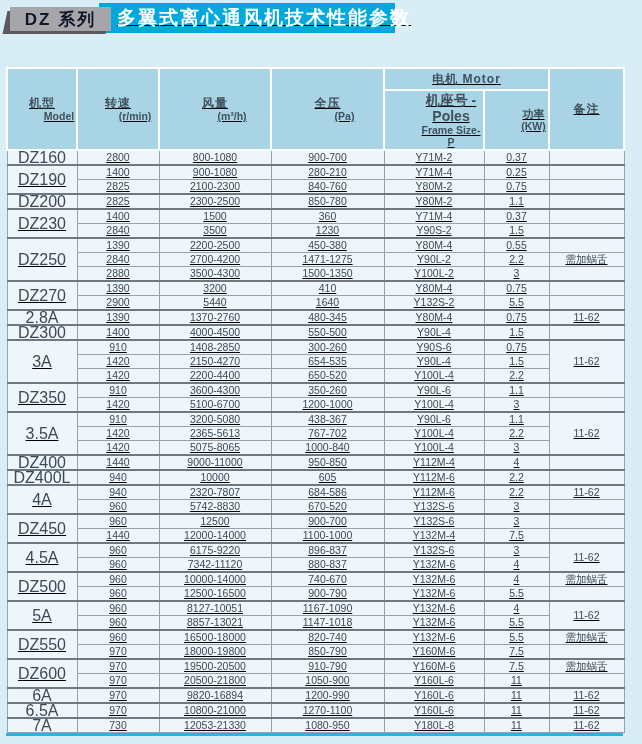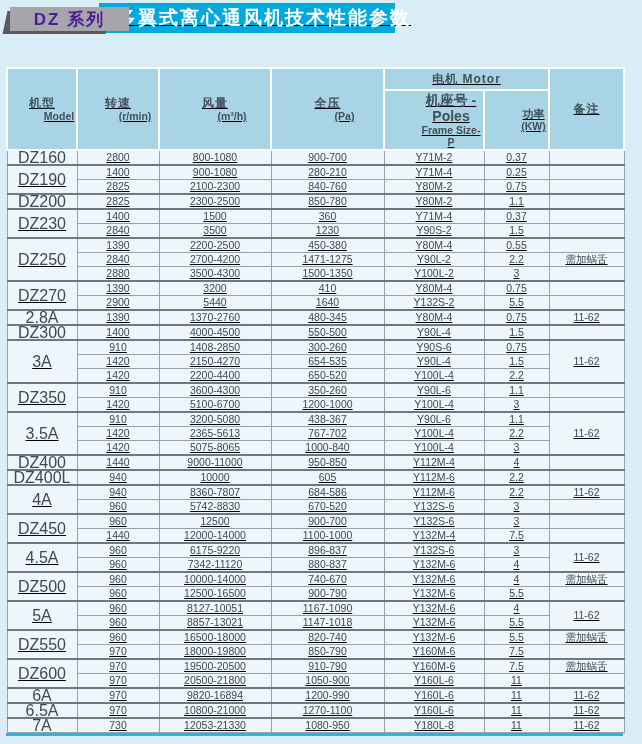--- a/index.html
+++ b/index.html
@@ -18,24 +18,24 @@
     display:flex; align-items:center; padding-left:18px; box-sizing:border-box;text-decoration:underline;
   }
   .title-accent span {
     color:#ffffff; font-size:19px; font-weight:bold; letter-spacing:2px; white-space:nowrap;
   }
   .badge-shadow {
     position:absolute; left:5px; top:11px; width:103px; height:23px;
     background:var(--badge_shadow,#5a5a5e); transform:skewX(-12deg);
   }
   .series-badge {
-    position:absolute; left:10px; top:7px; width:119px; height:24px;
+    position:absolute; left:10px; top:7px; width:101px; height:24px;
     background:var(--badge_gray,#a6a6aa);
     display:flex; align-items:center; justify-content:center;
-    color:#4c1d95; font-size:17px; font-weight:bold; letter-spacing:2px;
+    color:#0f172a; font-size:17px; font-weight:bold; letter-spacing:2px;
   }
 
   
   .table-wrap { position:absolute; top:67px; left:6px; width:617px;text-decoration:underline; }
   table.spec-table {
     width:100%; border-collapse:collapse; table-layout:fixed;
   }
   .spec-table th {
     background:var(--header_cell_bg,#a9d4e6);
     border:2px solid #ffffff;
@@ -303,21 +303,21 @@
           <td>940</td>
           <td>10000</td>
           <td>605</td>
           <td>Y112M-6</td>
           <td>2.2</td>
           <td></td>
         </tr>
         <tr class="group-start">
           <td rowspan="2" class="model-cell">4A</td>
           <td>940</td>
-          <td>8360-7807</td>
+          <td>2320-7807</td>
           <td>684-586</td>
           <td>Y112M-6</td>
           <td>2.2</td>
           <td>11-62</td>
         </tr>
         <tr>
           <td>960</td>
           <td>5742-8830</td>
           <td>670-520</td>
           <td>Y132S-6</td>

